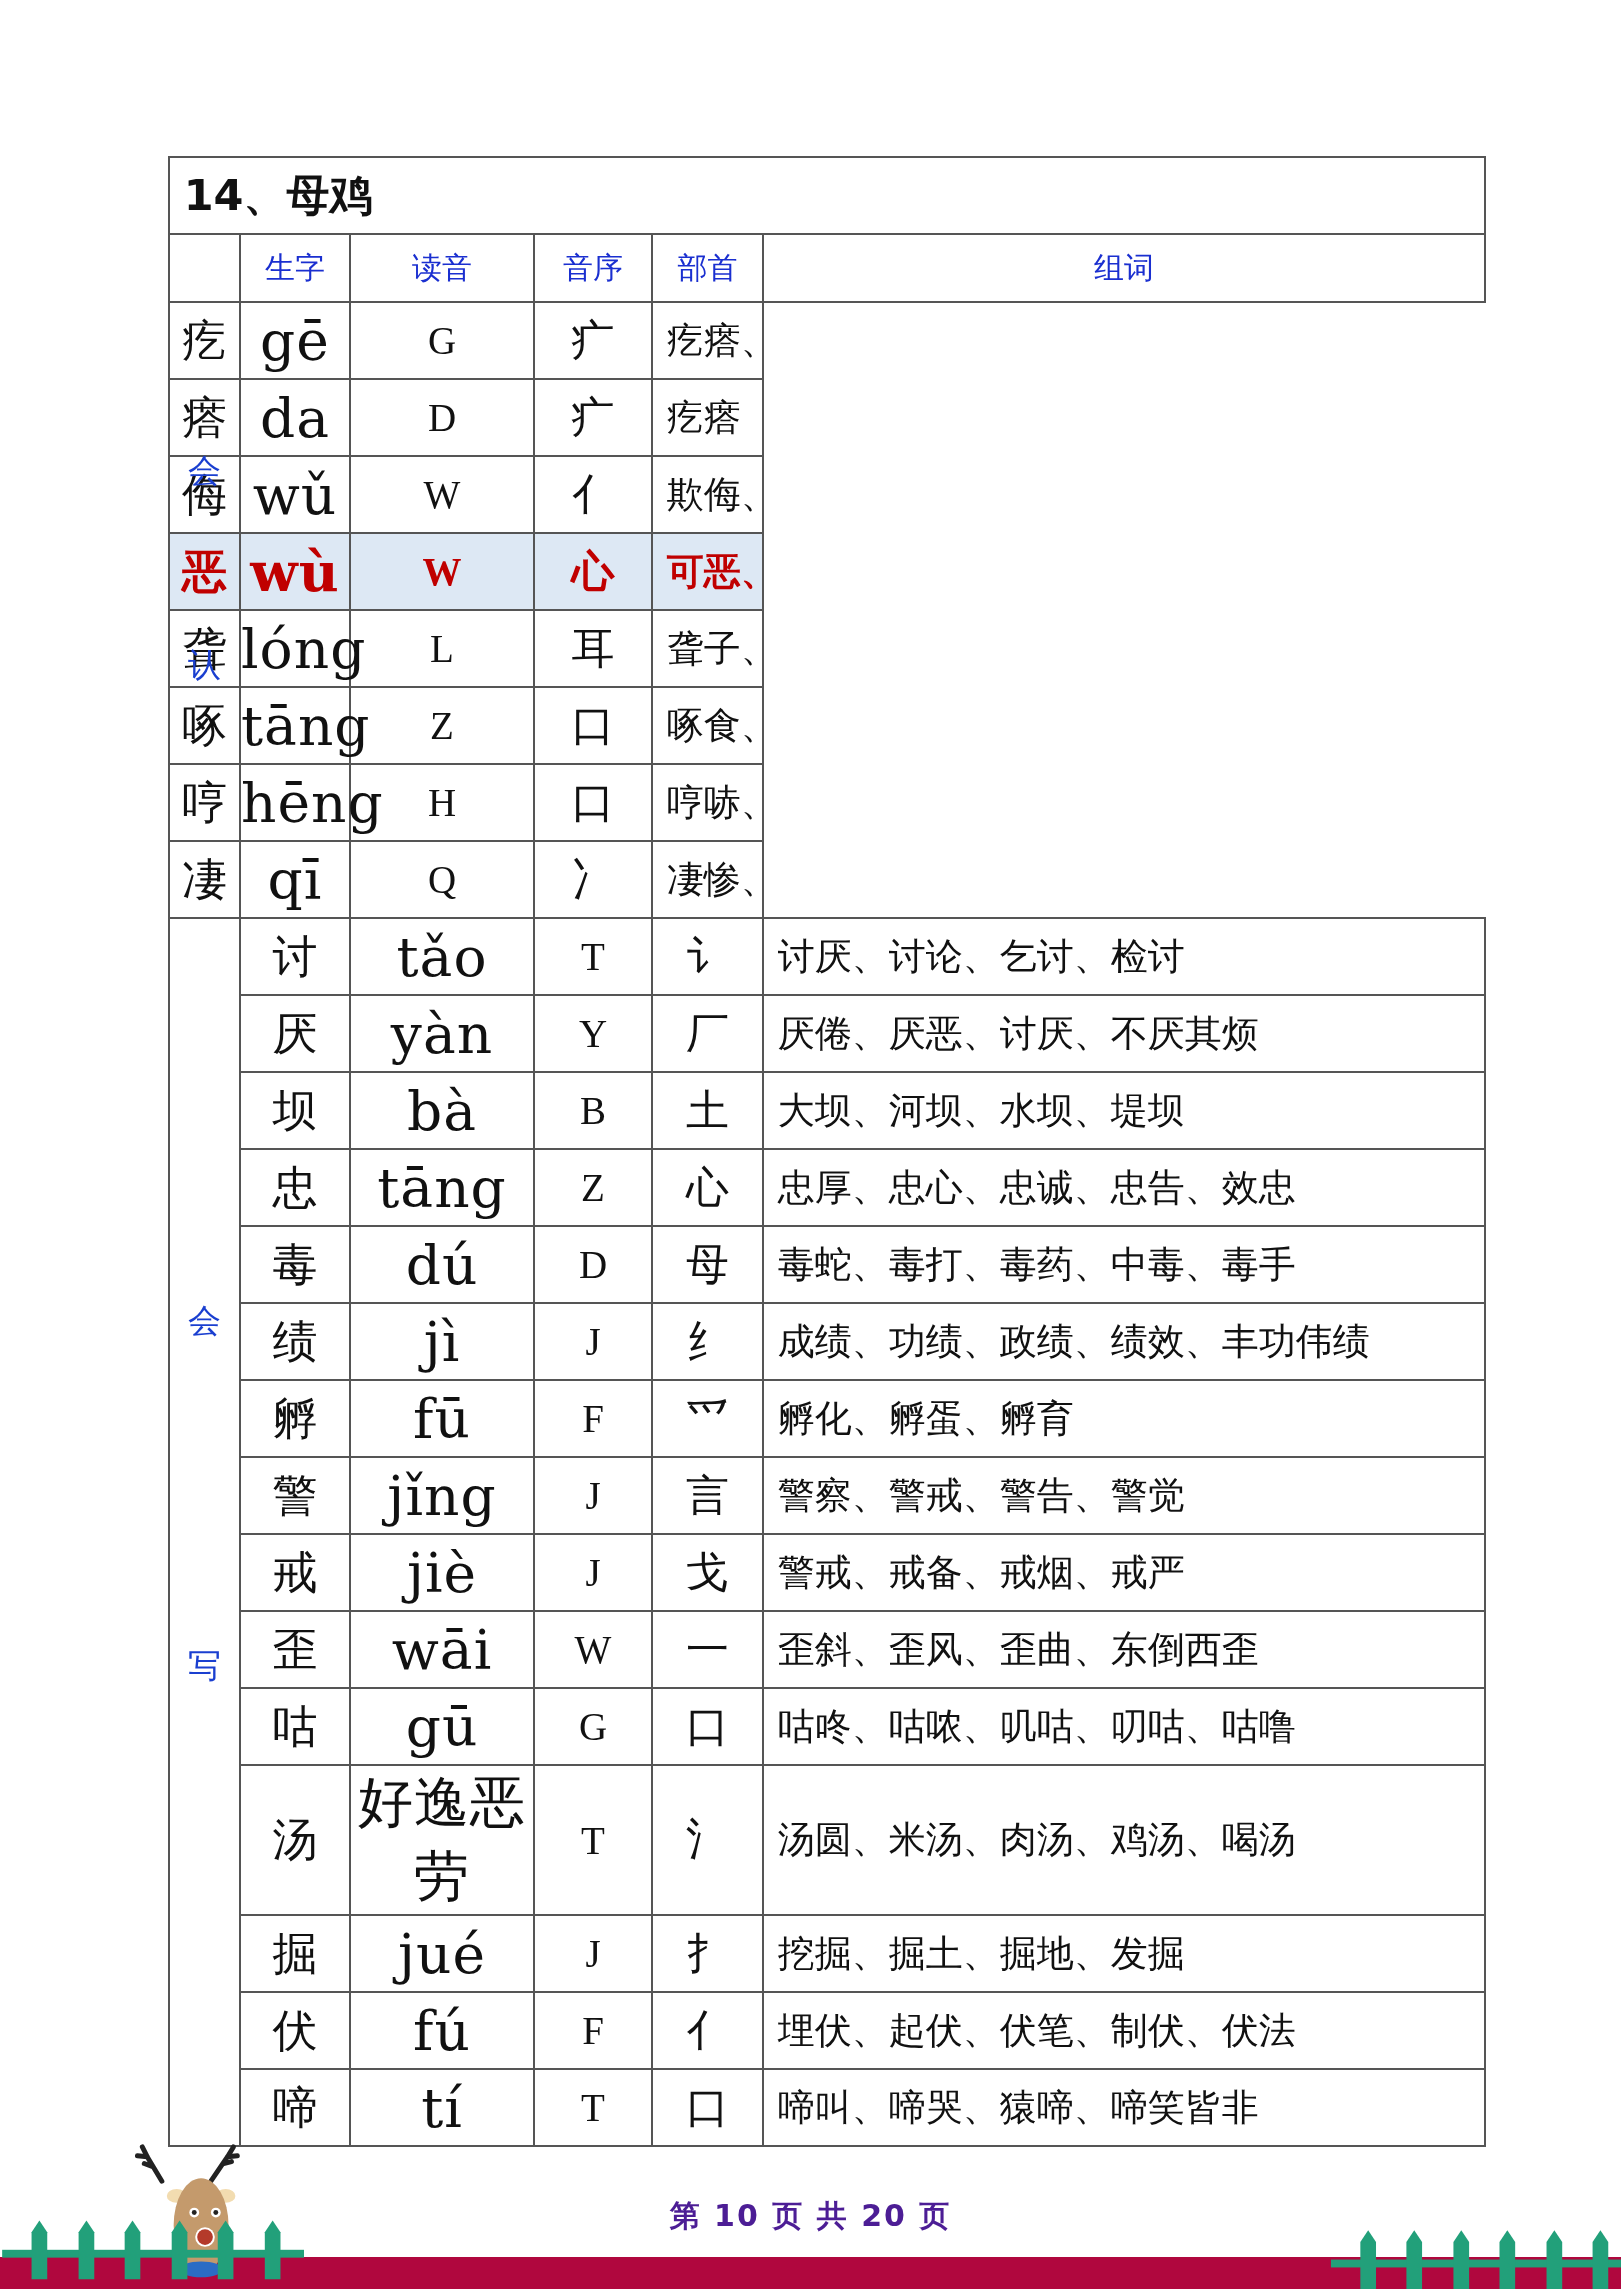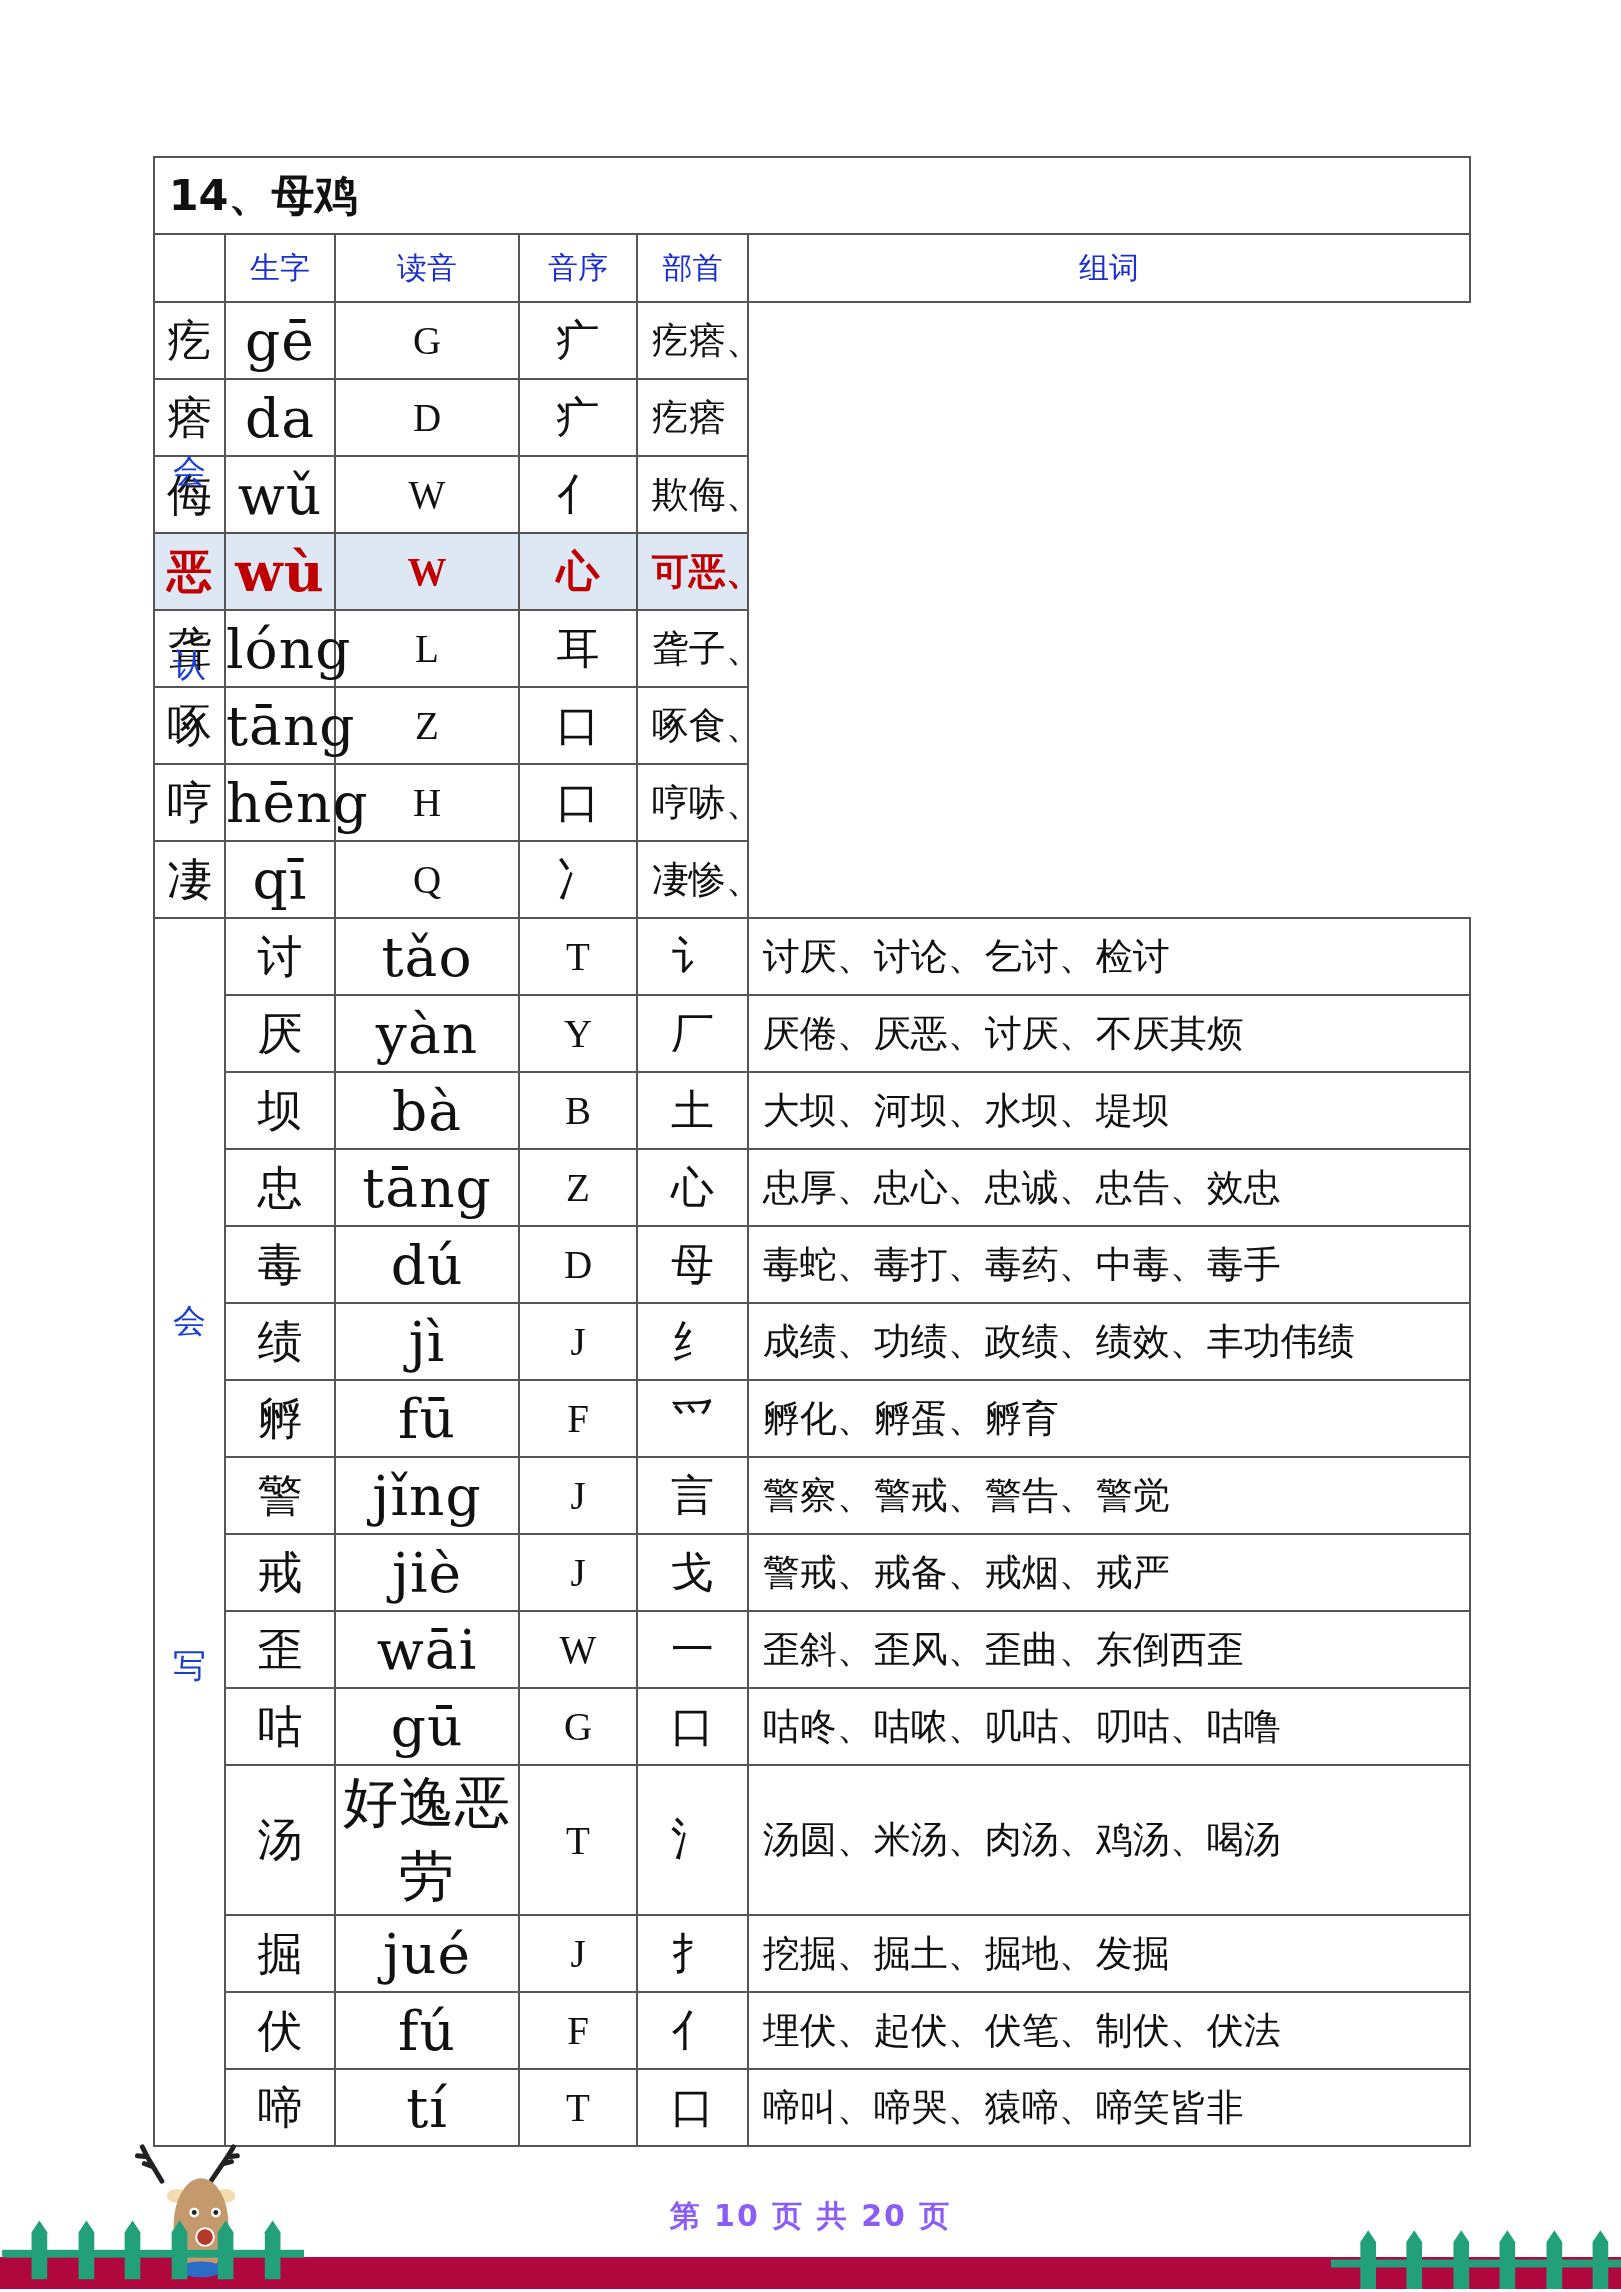--- a/index.html
+++ b/index.html
@@ -1,37 +1,37 @@
 <!DOCTYPE html>
 <html><head>
 <meta charset="utf-8">
 <style>
   html, body { margin:0; padding:0; background:#ffffff; }
   body { width:1621px; height:2293px; position:relative; overflow:hidden;
          font-family: "DejaVu Serif", "Liberation Serif", serif; color:#111; }
-  .page-table { position:absolute; left:153px; top:156px; width:1315px;
+  .page-table { position:absolute; left:168px; top:156px; width:1315px;
                 border-collapse:collapse; table-layout:fixed; }
   .page-table td, .page-table th { border:2px solid #555; padding:0; }
   .title-cell { height:75px; text-align:left; padding-left:13.7px !important;
                 font-family:"DejaVu Sans","Liberation Sans",sans-serif; font-weight:bold;
                 font-size:43px; color:#111; }
   .hdr-cell { height:66px; text-align:center; color:#1a2fd0;
               font-family:"DejaVu Sans","Liberation Sans",sans-serif; font-size:30px; font-weight:normal; }
   .side-cell { text-align:center; vertical-align:top; color:#1a3fd0;
                font-family:"DejaVu Sans","Liberation Sans",sans-serif; font-size:33px; position:relative; }
   .side-cell .lbl { position:absolute; left:0; width:100%; text-align:center; }
   .row td { height:75px; }
   .c-char { text-align:center; font-size:45px; }
   .c-pin  { text-align:center; font-size:55px; font-family:"DejaVu Serif","Liberation Serif",serif; letter-spacing:1px; }
   .c-seq  { text-align:center; font-size:39px; font-family:"Liberation Serif","DejaVu Serif",serif; }
   .c-rad  { text-align:center; font-size:43px; }
   .c-words{ text-align:left; padding-left:13.7px !important; font-size:37px; white-space:nowrap; overflow:hidden; }
   .row.hl td { background:#dde8f4; color:#c00000; font-weight:bold; }
   .footer-text { position:absolute; left:0; width:1621px; top:2196px; text-align:center;
-                 font-family:"DejaVu Sans","Liberation Sans",sans-serif; font-weight:bold; font-size:30px; color:#8b5cf6; letter-spacing:2px; }
+                 font-family:"DejaVu Sans","Liberation Sans",sans-serif; font-weight:bold; font-size:30px; color:#4c1d95; letter-spacing:2px; }
   .band { position:absolute; left:0; top:2257px; width:1621px; height:32px; background:#b0073e; }
   .fence { position:absolute; }
 </style>
 </head>
 <body>
 
 <table class="page-table">
   <colgroup>
     <col style="width:71px">
       <col style="width:110px">

